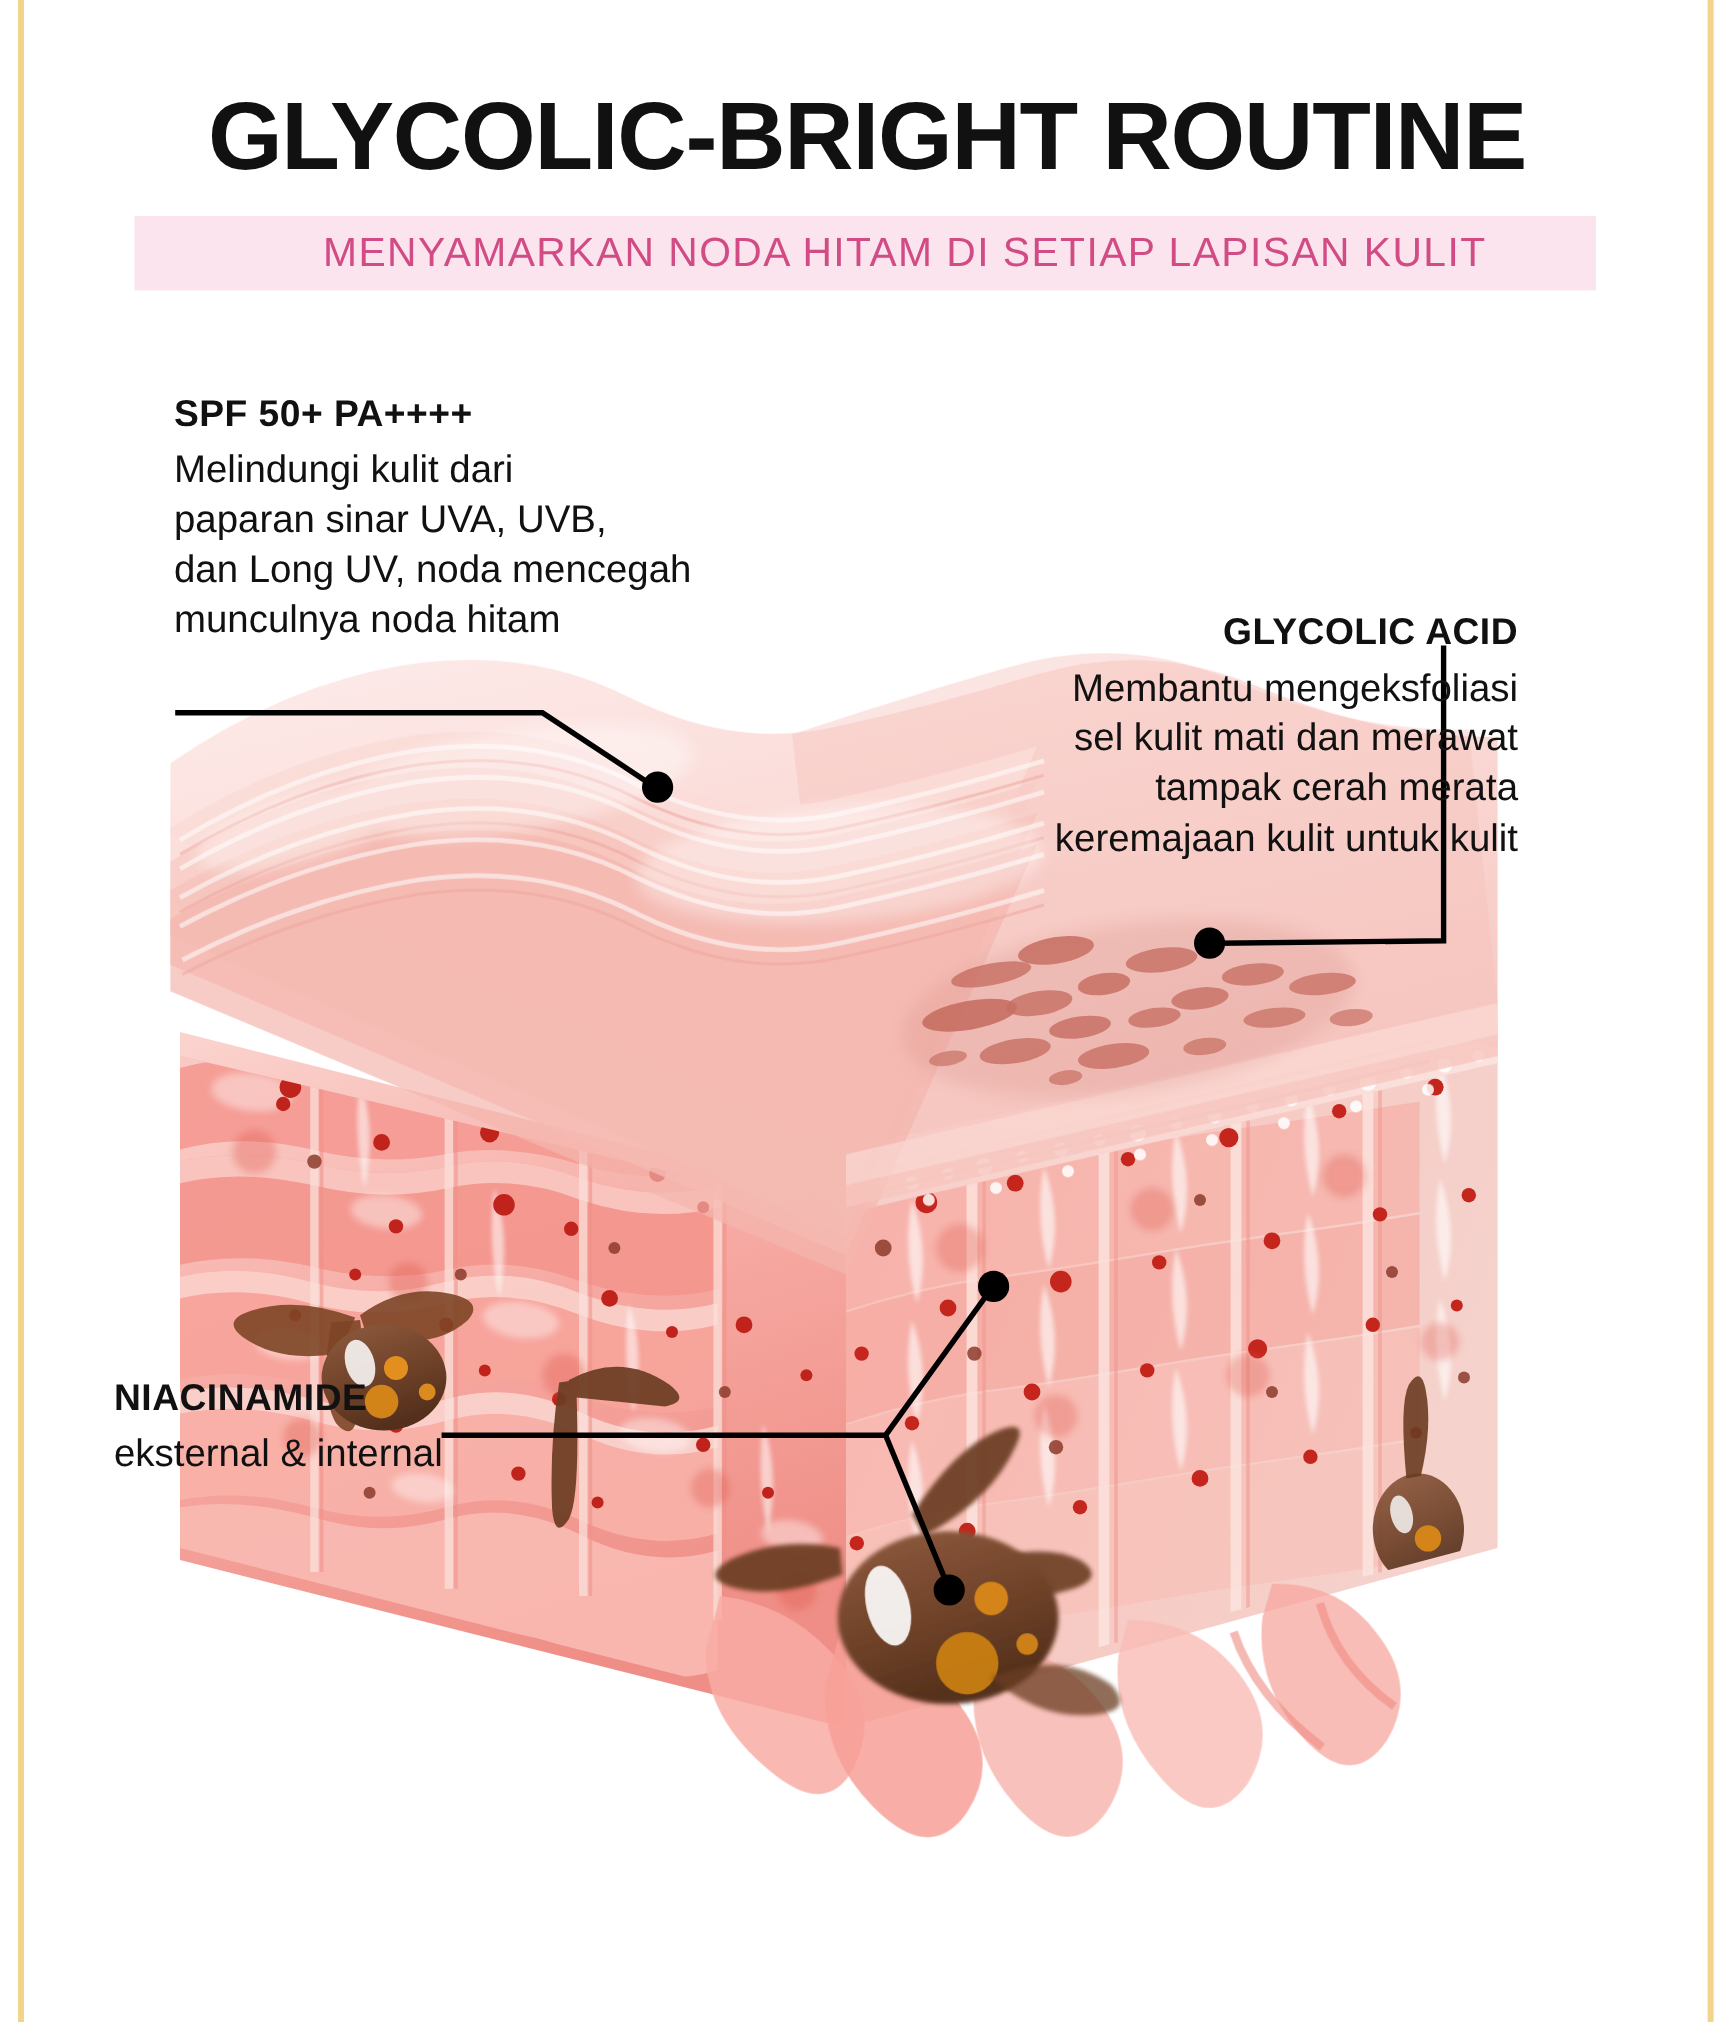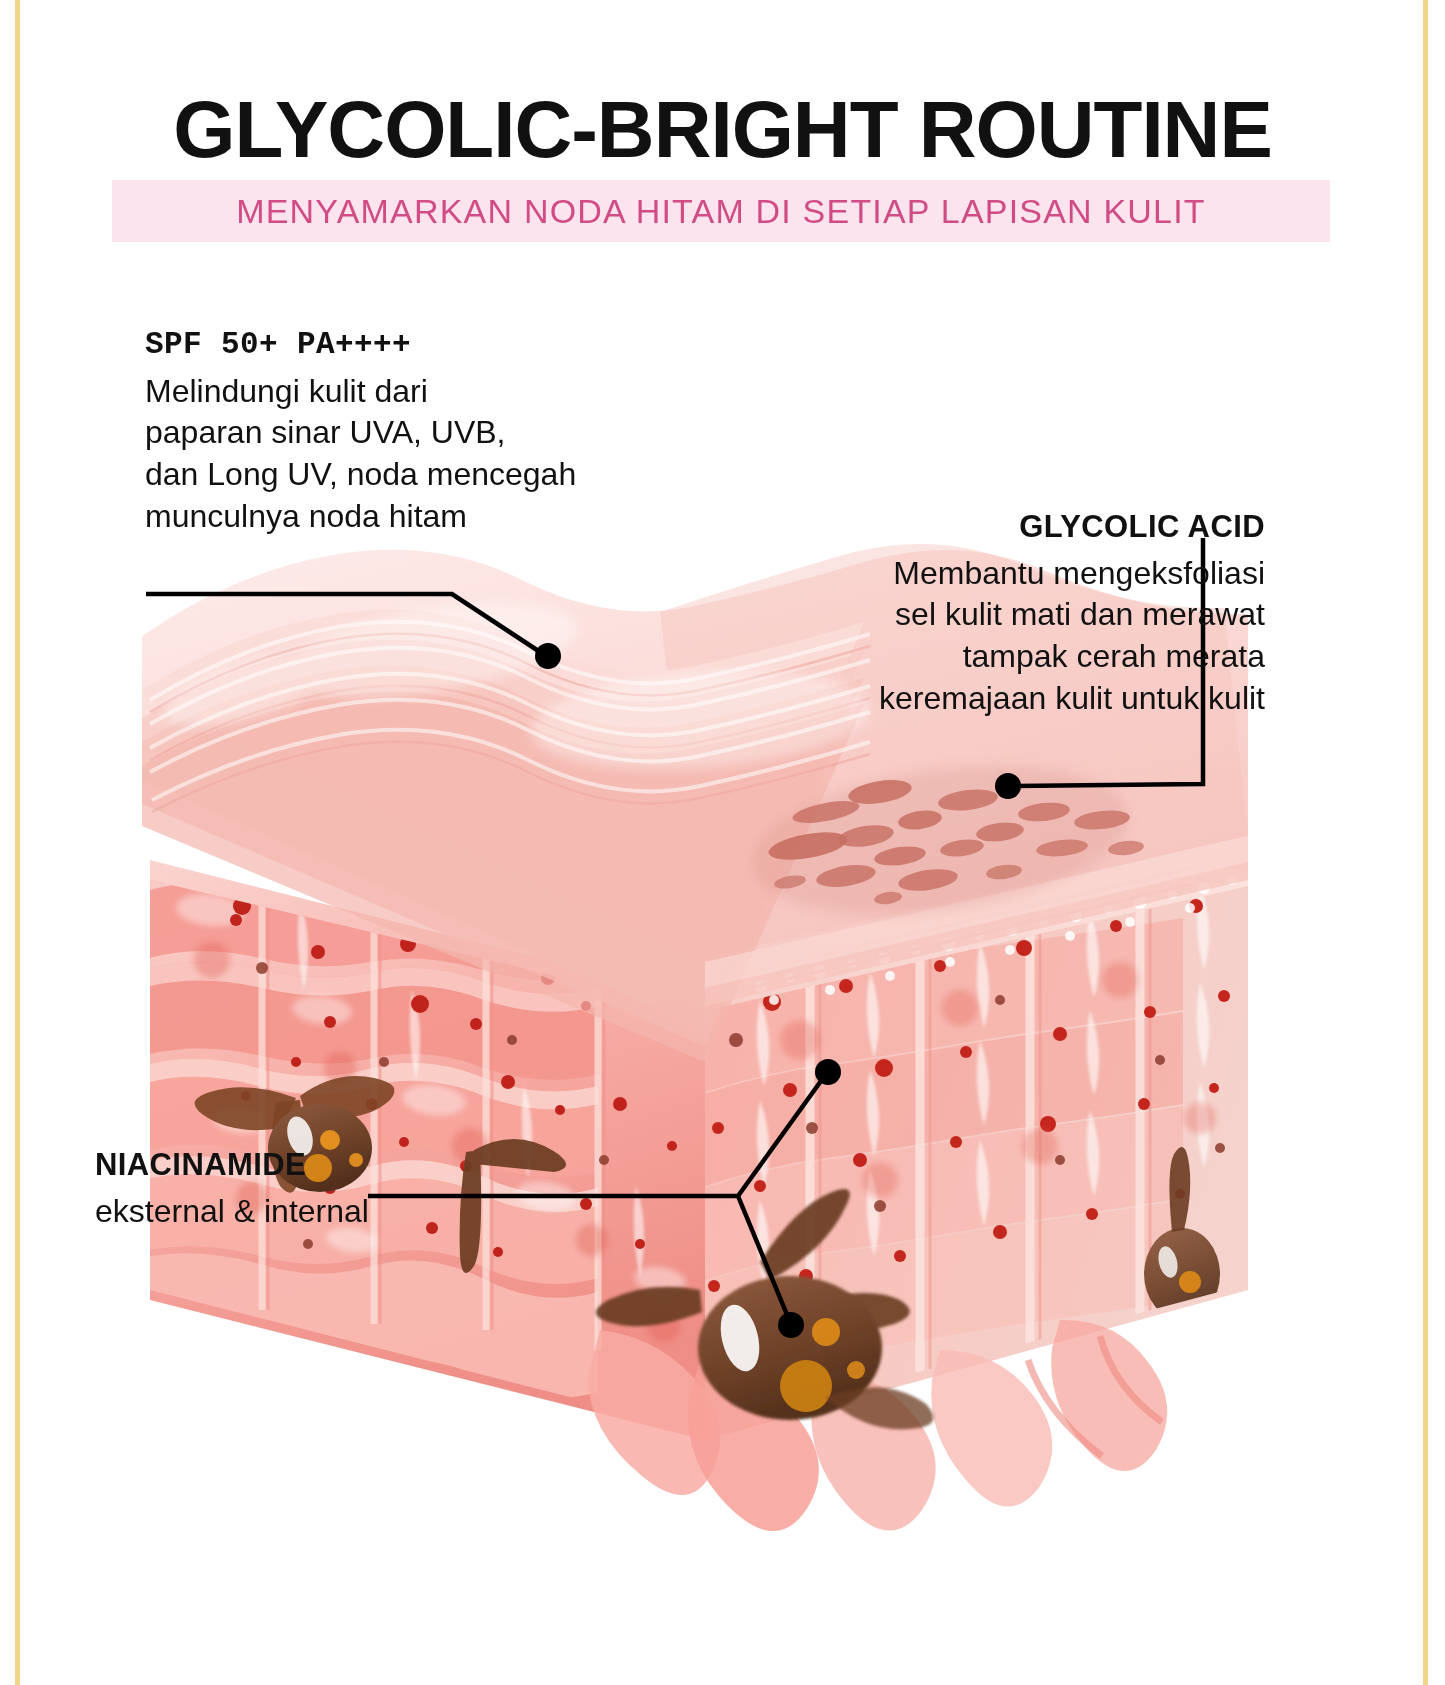--- a/index.html
+++ b/index.html
@@ -10,42 +10,42 @@
   }
   #stage{position:absolute;inset:0;background:#fff;}
 
   
   .rule{position:absolute;top:0;bottom:0;width:5px;background:#f2d48a;}
   .rule.left{left:15px;}
   .rule.right{right:17px;}
 
   
   .title{
-    position:absolute;left:0;right:0;top:88px;text-align:center;
+    position:absolute;left:0;right:0;top:72px;text-align:center;
     font-size:80px;font-weight:800;letter-spacing:-1px;color:#111;
     line-height:1.05;white-space:nowrap;
   }
   .subband{
     position:absolute;left:112px;top:180px;width:1218px;height:62px;
     background:#fbe4ee;
   }
   .subband span{
     display:block;width:100%;text-align:center;color:#d14b85;
     font-size:34px;letter-spacing:1.2px;line-height:62px;
-    font-weight:400;white-space:nowrap;
+    font-weight:400;white-space:nowrap;padding-left:33px;
   }
 
   
   .callout{position:absolute;color:#111;}
   .callout .hd{font-weight:800;font-size:31px;letter-spacing:.4px;line-height:1.25;}
   .callout .bd{font-size:32px;line-height:1.30;font-weight:400;}
   .callout .bd div{white-space:nowrap;}
 
   #co-spf{left:145px;top:326px;text-align:left;}
-  #co-spf .hd{margin-bottom:6px;font-family:Liberation Mono, monospace;}
+  #co-spf .hd{margin-bottom:6px;}
 
   #co-gly{right:180px;top:488px;text-align:right;margin-top:20px;}
   #co-gly .hd{margin-bottom:6px;}
 
   #co-nia{left:95px;top:1146px;text-align:left;}
   #co-nia .hd{margin-bottom:6px;}
 
   
   #art{position:absolute;left:0;top:0;width:1445px;height:1685px;}
   #art svg{display:block;}

